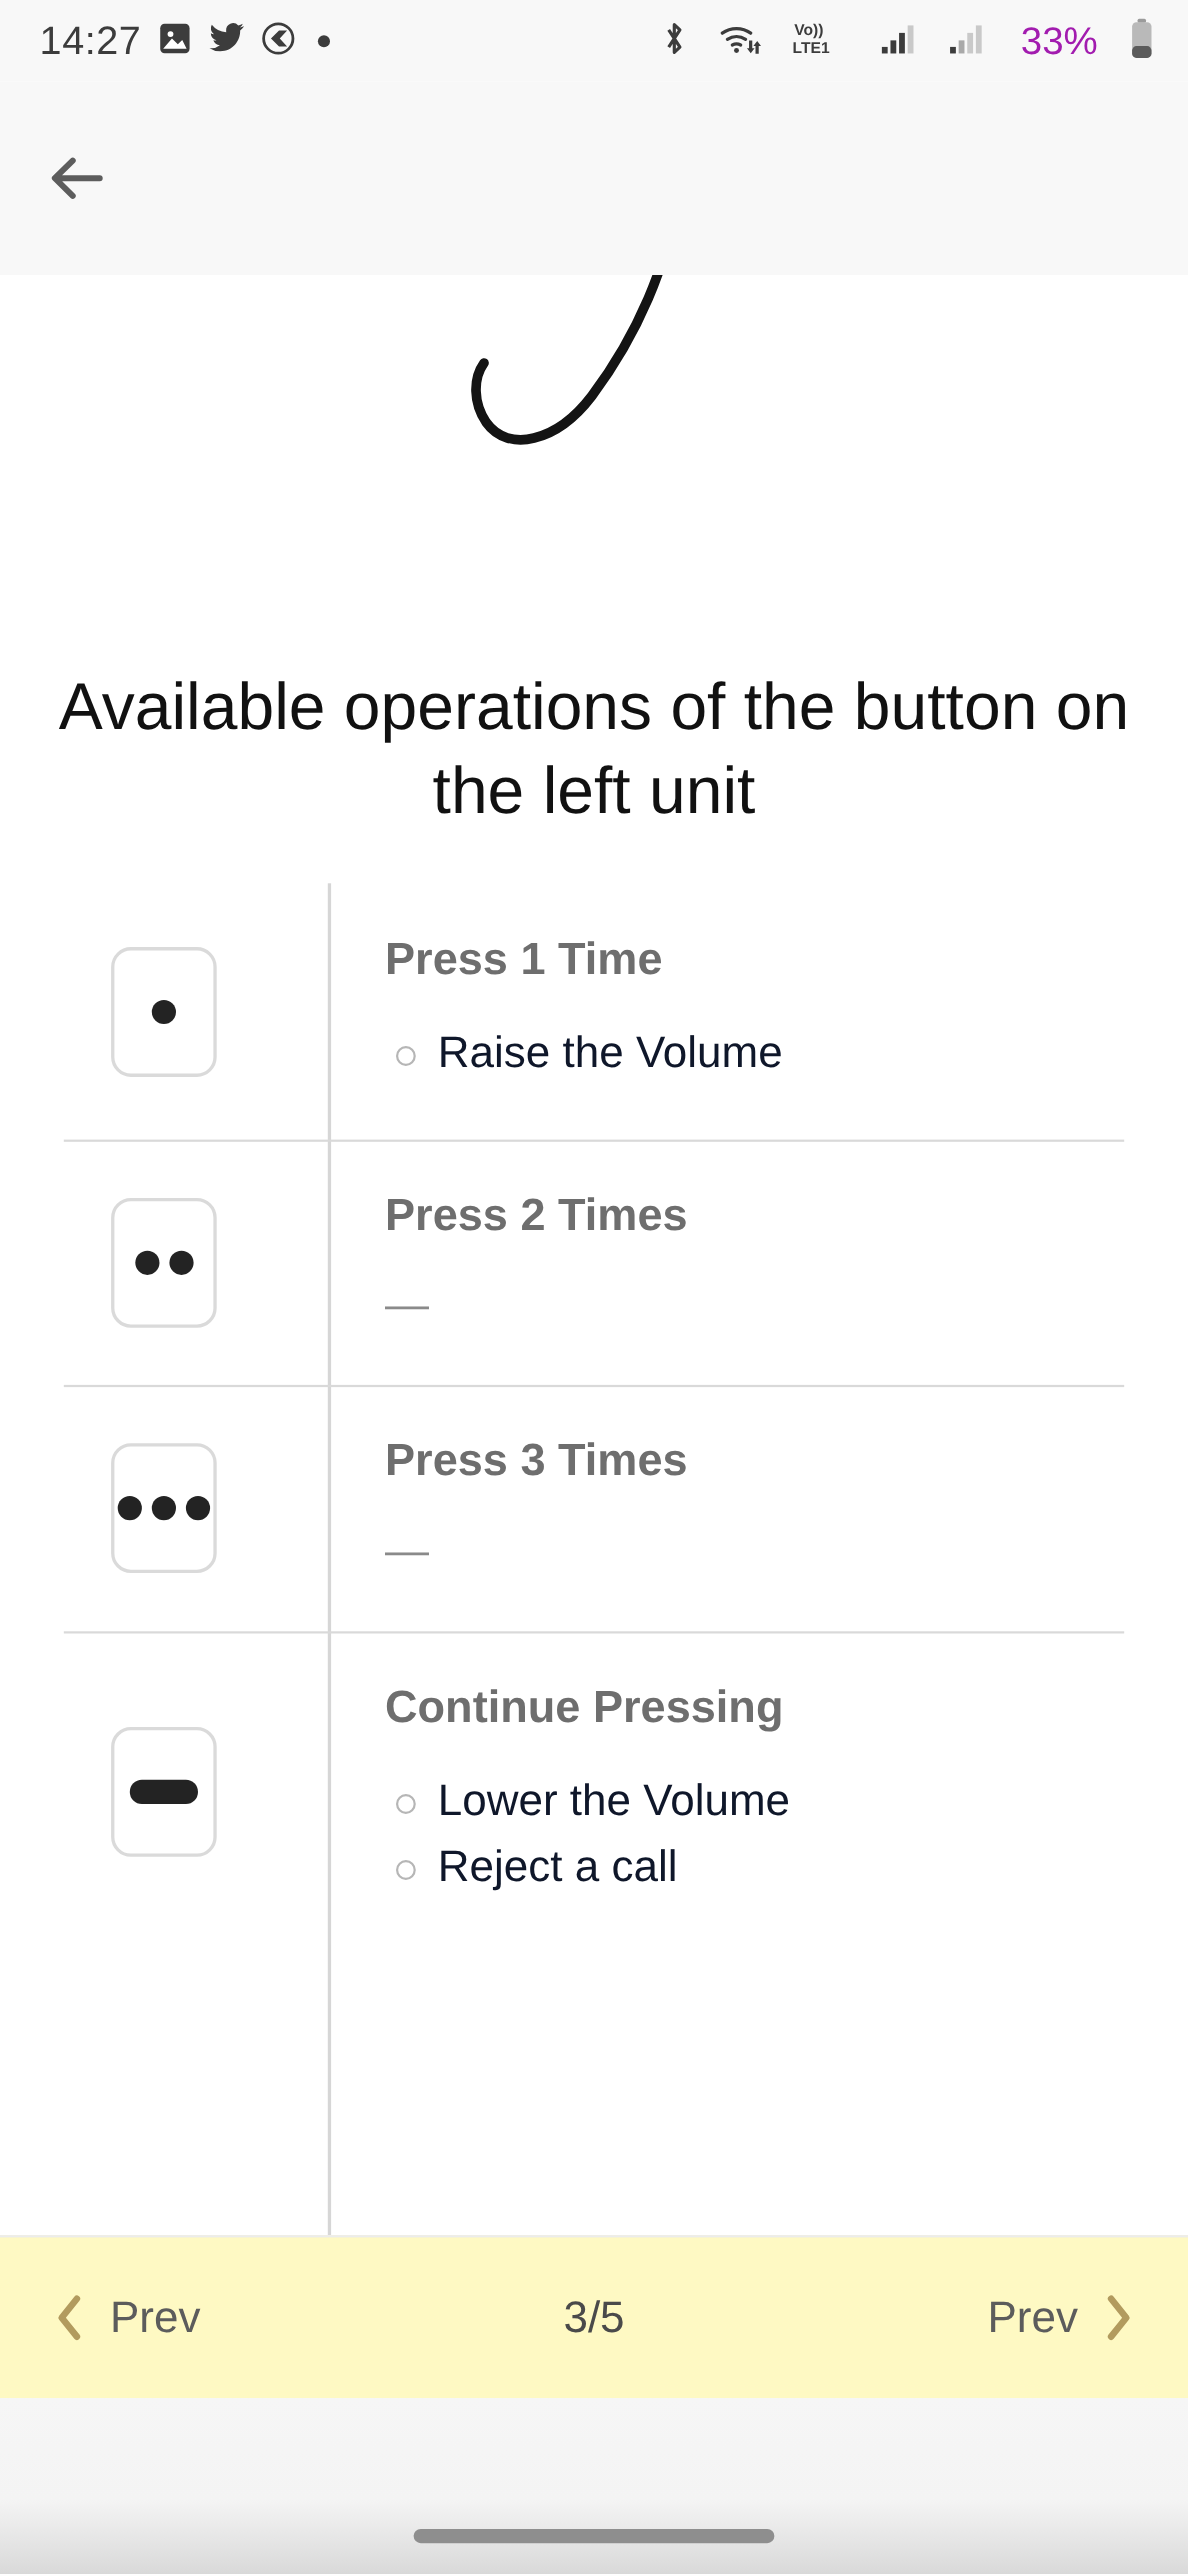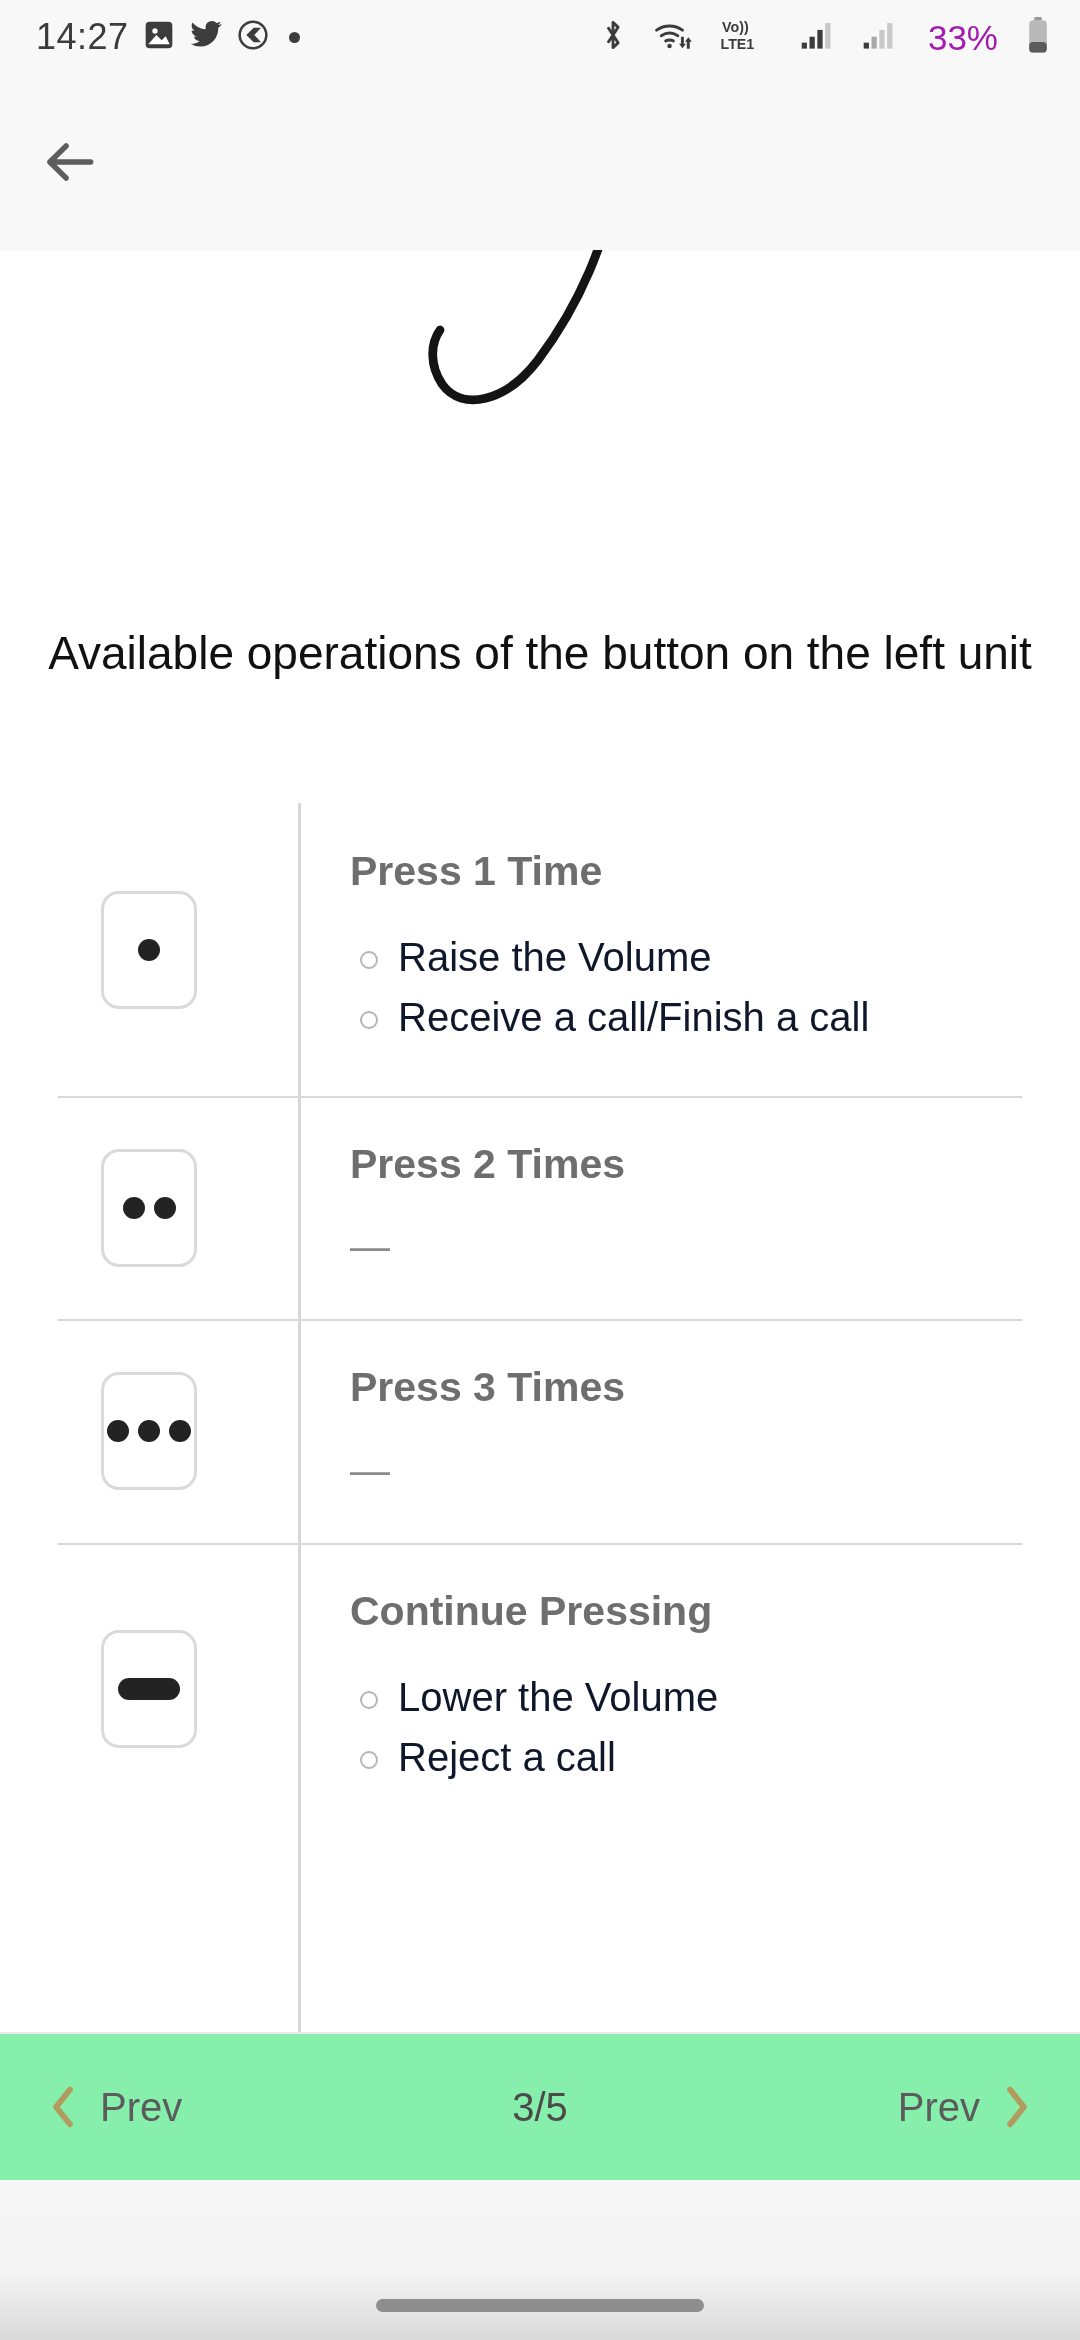--- a/index.html
+++ b/index.html
@@ -47,23 +47,23 @@
     background:#ffffff; overflow:hidden;
   }
 
   
   .hero{
     position:absolute; top:-330px; left:0; width:1080px; height:640px;
     display:flex; align-items:center; justify-content:center;
   }
 
   .page-title{
-    position:absolute; top:365px; left:0; width:1080px;
+    position:absolute; top:355px; left:0; width:1080px;
     text-align:center;
-    font-size:46px; line-height:76px; color:#111111; font-weight:400;
+    font-size:60px; line-height:76px; color:#111111; font-weight:400;
     padding:0 32px;
   }
 
   
   .optable{
     position:absolute; top:553px; left:0; width:1080px;
   }
   .vline{
     position:absolute; top:0; left:298px; width:3px;
     height:1255px; background:#d6d6d6;
@@ -106,21 +106,21 @@
     border:3px solid #dadada; border-radius:18px;
     background:#ffffff;
     display:flex; align-items:center; justify-content:center; gap:9px;
   }
   .bdot{ width:22px; height:22px; border-radius:50%; background:#232323; }
   .bbar{ width:62px; height:22px; border-radius:11px; background:#232323; }
 
   
   .pagenav{
     position:absolute; top:2032px; left:0; width:1080px; height:148px;
-    background:#86efac;
+    background:#fef9c3;
     display:flex; align-items:center; justify-content:space-between;
     padding:0 46px;
     border-top:2px solid #ececec;
   }
   .nav-btn{
     display:flex; align-items:center; gap:20px;
     font-size:40px; color:#5c5c5c; cursor:pointer;
   }
   .nav-counter{ font-size:40px; color:#4a4a4a; }
   .chev{ display:block; }
@@ -256,21 +256,20 @@
       <div class="orow">
         <div class="ocell-icon">
           <div class="btnbox">
             <span class="bdot"></span>
           </div>
         </div>
         <div class="ocell-body">
           <div class="op-title">Press 1 Time</div>
           <ul class="op-list">
             <li>Raise the Volume</li>
-            <li>Receive a call/Finish a call</li>
           </ul>
         </div>
       </div>
 
       <div class="orow">
         <div class="ocell-icon">
           <div class="btnbox">
             <span class="bdot"></span>
             <span class="bdot"></span>
           </div>

